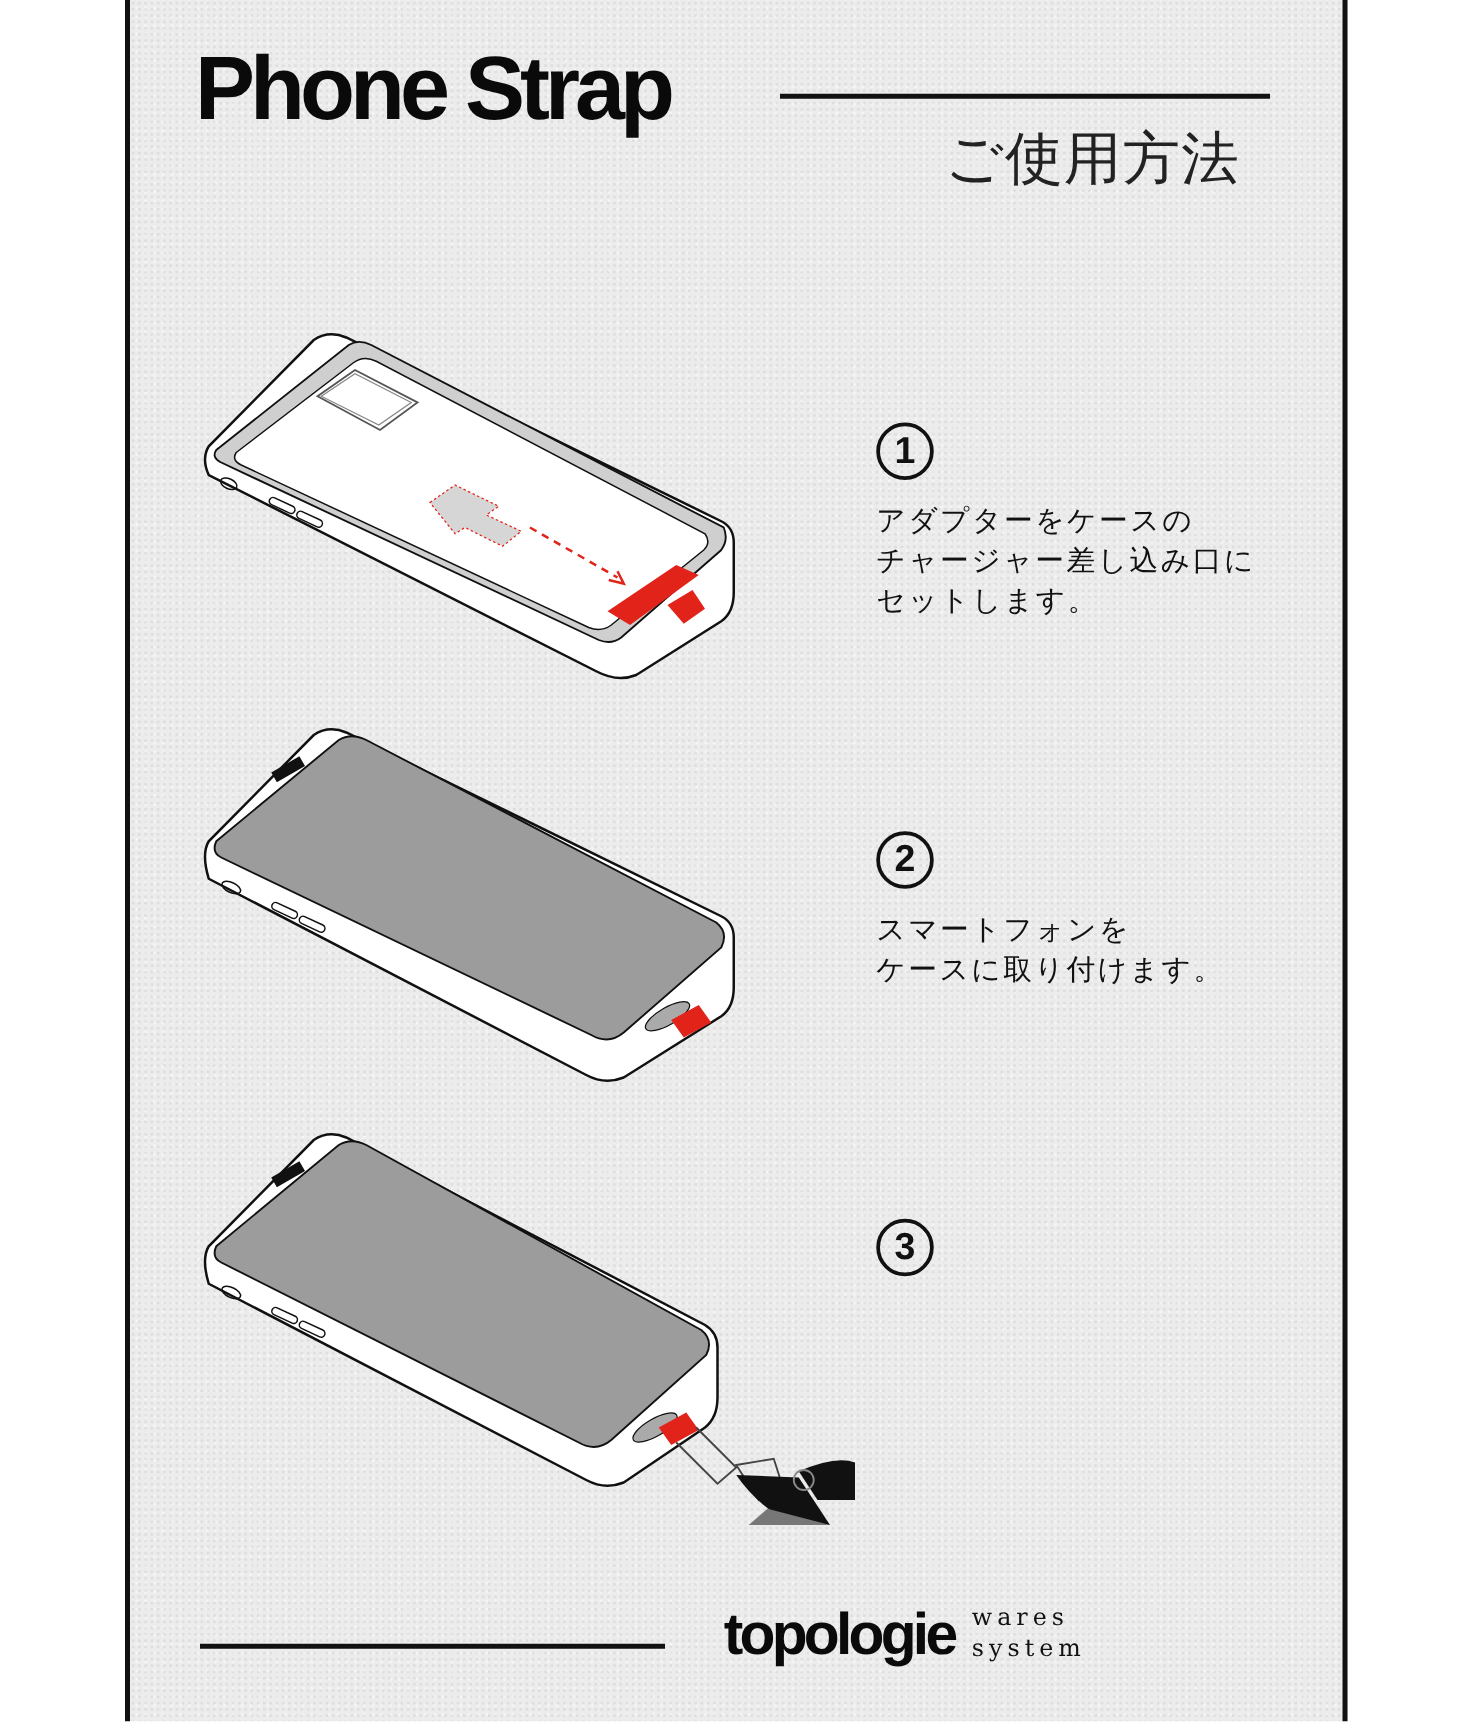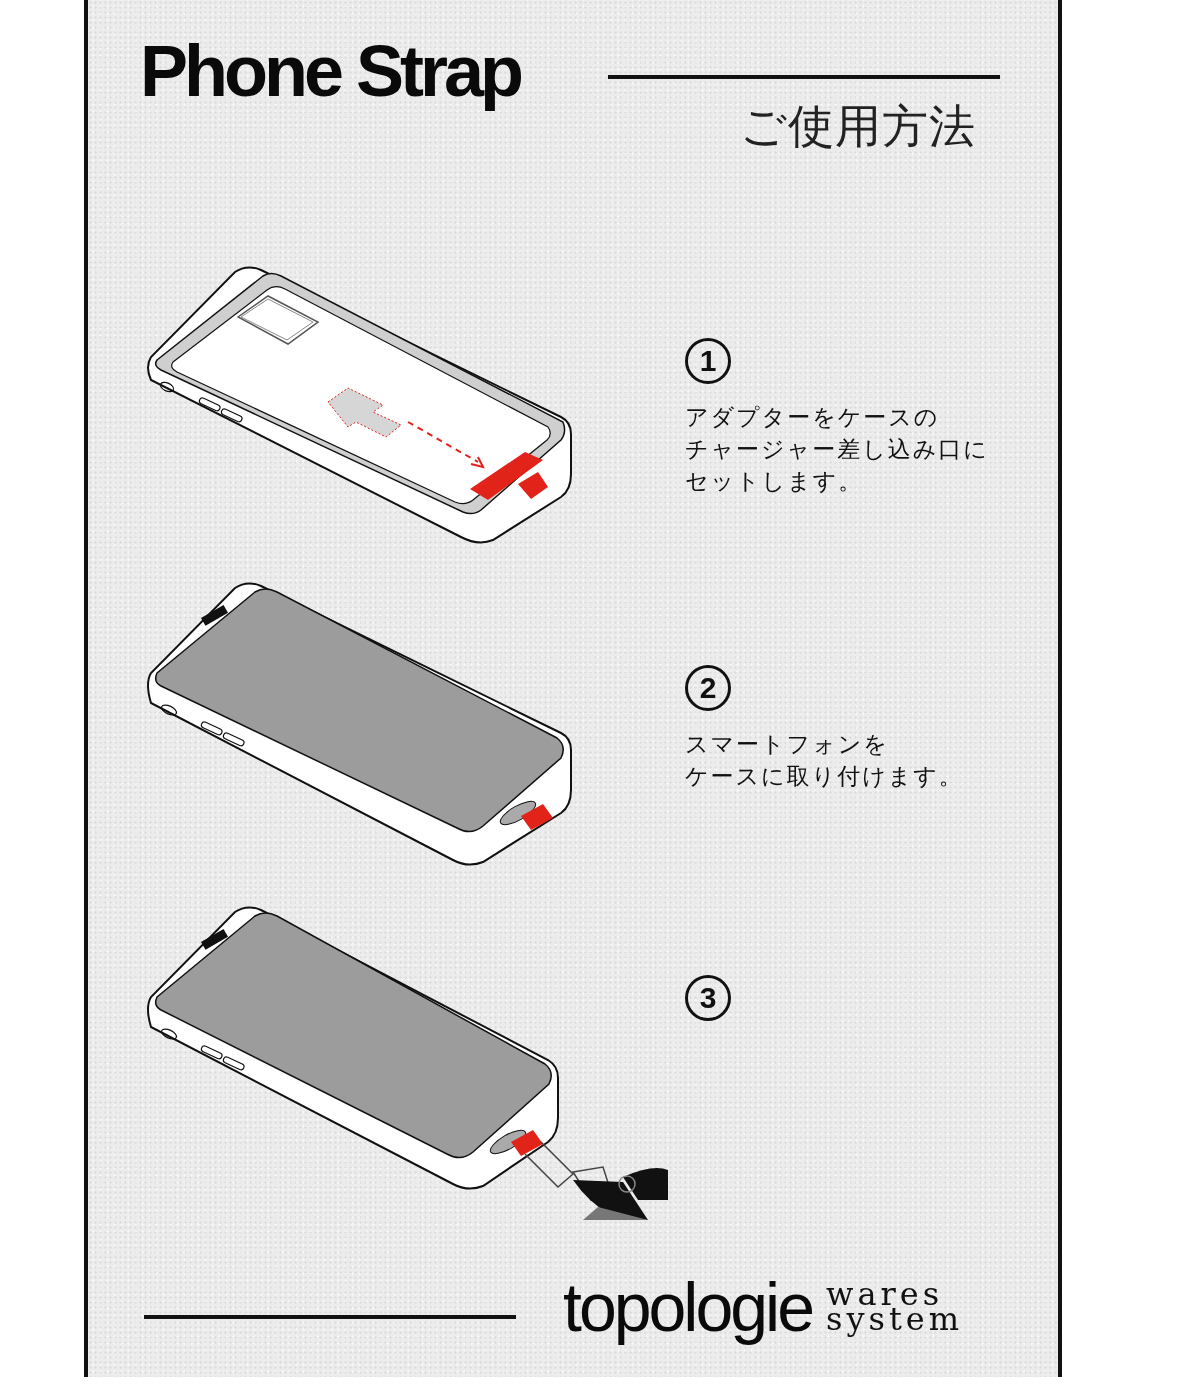--- a/index.html
+++ b/index.html
@@ -1,18 +1,18 @@
 <!DOCTYPE html>
 <html><head>
 <meta charset="utf-8">
 <style>
   html, body { margin: 0; padding: 0; background: #ffffff; }
   body { width: 1179px; height: 1385px; position: relative; overflow: hidden; font-family: "DejaVu Sans", sans-serif; }
   .card {
-    position: absolute; left: 84px; top: 0; width: 970px; height: 1377px;
+    position: absolute; left: 100px; top: 0; width: 970px; height: 1377px;
     background: #ececec;
     border-left: 4px solid #111; border-right: 4px solid #111;
     background-image:
       radial-gradient(rgba(0,0,0,0.06) 1px, transparent 1.2px),
       radial-gradient(rgba(255,255,255,0.5) 1px, transparent 1.2px);
     background-size: 5px 5px, 7px 7px;
     background-position: 0 0, 2px 3px;
   }
   .title {
     position: absolute; left: 52px; top: 36px;
@@ -29,25 +29,25 @@
   .step { position: absolute; left: 597px; color: #111; }
   .step .num {
     width: 40px; height: 40px; border: 3px solid #111; border-radius: 50%;
     display: flex; align-items: center; justify-content: center;
     font-family: "Liberation Sans", sans-serif; font-weight: 700; font-size: 30px;
   }
   .step .txt { margin-top: 17px; font-size: 23px; line-height: 32px; letter-spacing: 2px; white-space: pre-line; }
   .rule-bottom { position: absolute; left: 56px; top: 1315px; width: 372px; height: 4px; background: #111; }
   .brand { position: absolute; left: 475px; top: 1272px; display: flex; align-items: center; }
   .brand .name {
-    font-family: "Liberation Sans", sans-serif; font-weight: 400; font-size: 68px;
+    font-family: "Liberation Sans", sans-serif; font-weight: 700; font-size: 47px;
     letter-spacing: -3px; color: #0a0a0a; line-height: 70px;
   }
   .brand .sub {
-    margin-left: 14px; font-family: "DejaVu Serif", serif; font-size: 32px;
+    margin-left: 14px; font-family: "DejaVu Serif", serif; font-size: 19px;
     line-height: 25px; letter-spacing: 4px; color: #111;
   }
 </style>
 </head>
 <body>
 
 <div class="card">
 
   <div class="title">
     <div>Phone Strap</div>

